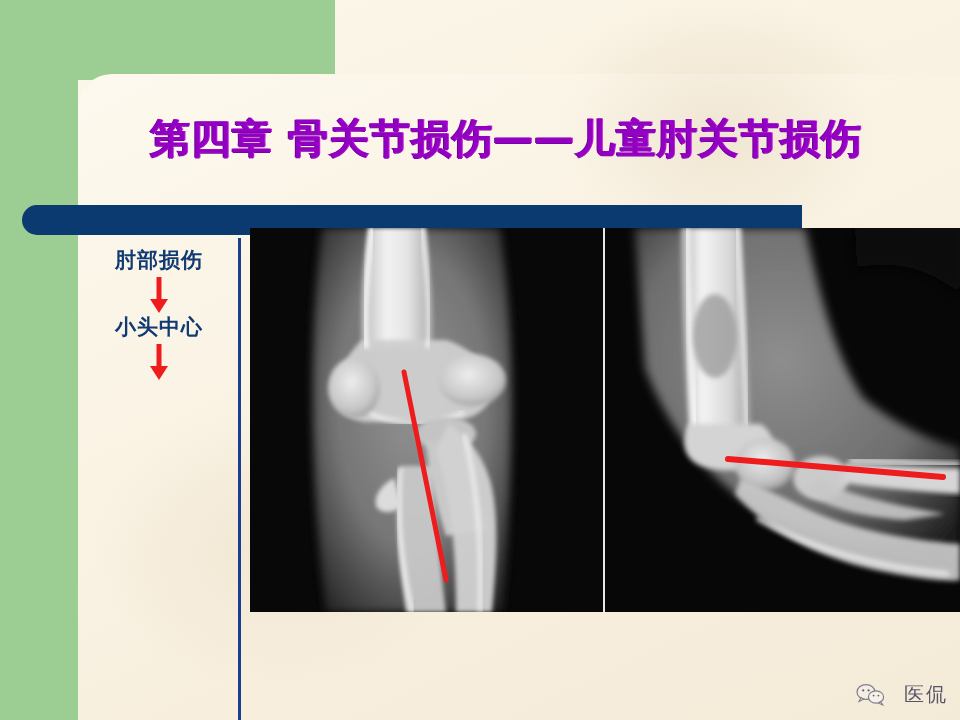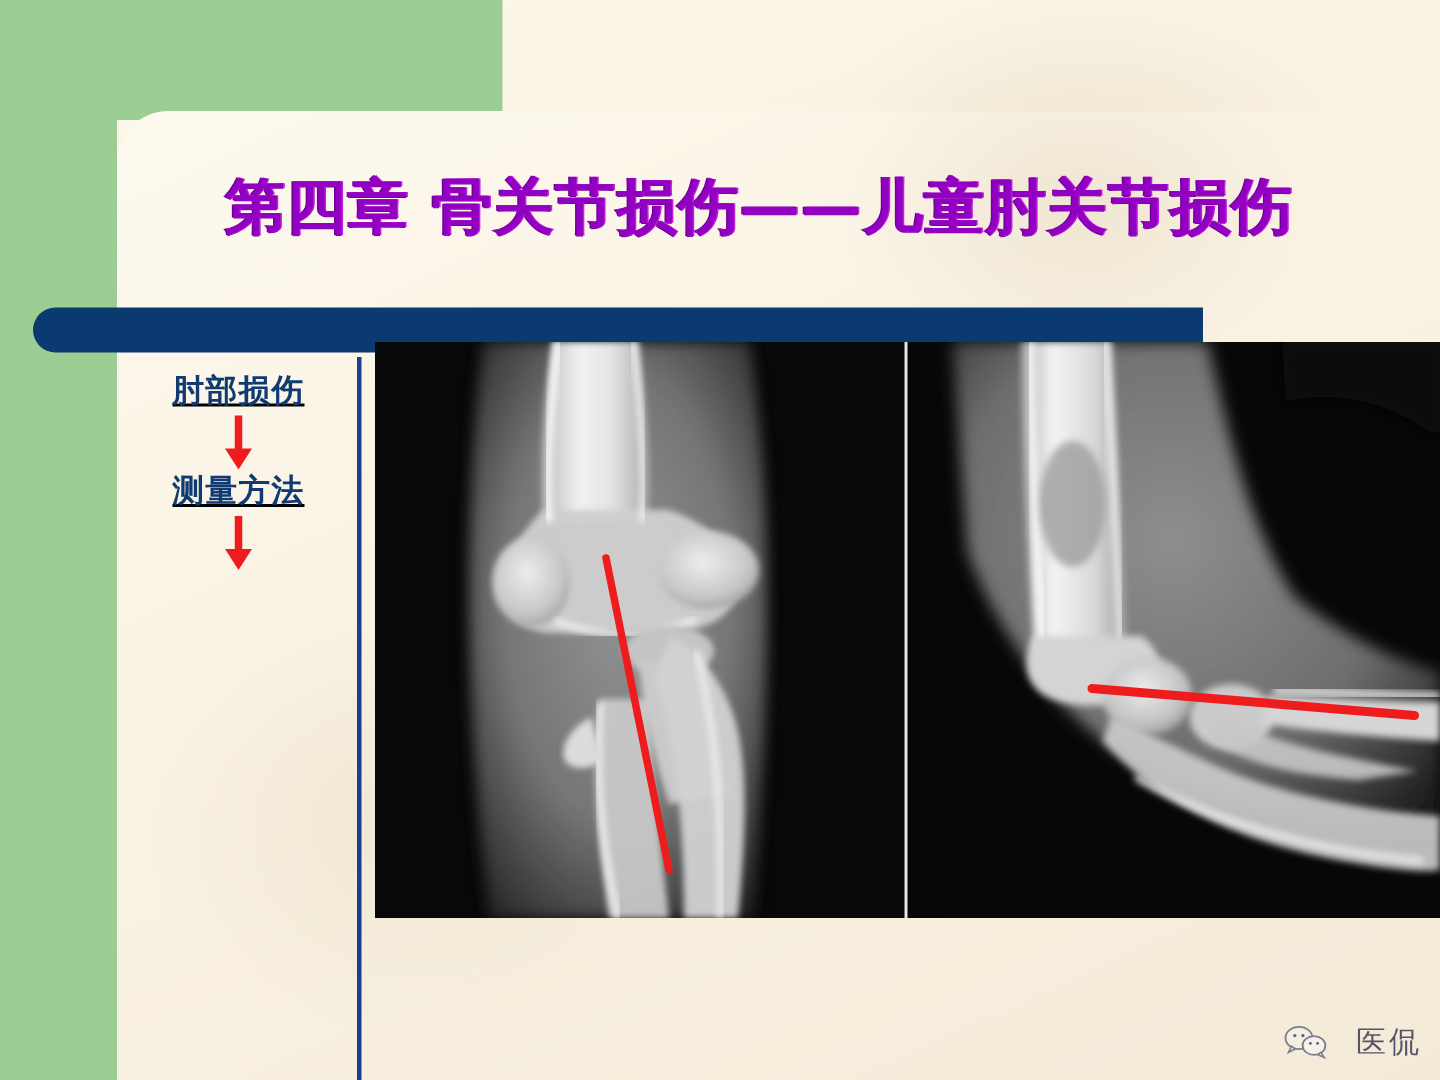--- a/index.html
+++ b/index.html
@@ -84,21 +84,20 @@
     border-top-left-radius: 15px;
     border-bottom-left-radius: 15px;
   }
 
   
   .sidebar {
     position: absolute;
     left: 84px; top: 250px;
     width: 150px;
     text-align: center;
-    text-decoration: underline;
   }
   .flow-label {
     font-size: 21px;
     font-weight: bold;
     color: #103a72;
     letter-spacing: 1px;
     line-height: 1;
     white-space: nowrap;
   }
   .flow-arrow {
@@ -231,21 +230,21 @@
   <div class="title">第四章  骨关节损伤——儿童肘关节损伤</div>
 
   <div class="navy-bar"></div>
 
   <div class="sidebar">
     <div class="flow-label">肘部损伤</div>
     <div class="flow-arrow">
       <div class="shaft"></div>
         <div class="head"></div>
     </div>
-    <div class="flow-label">测量方法</div>
+    <div class="flow-label">小头中心</div>
     <div class="flow-arrow">
       <div class="shaft"></div>
         <div class="head"></div>
     </div>
   </div>
 
   <div class="divider-vert"></div>
 
   <div class="xray-wrap">
 

